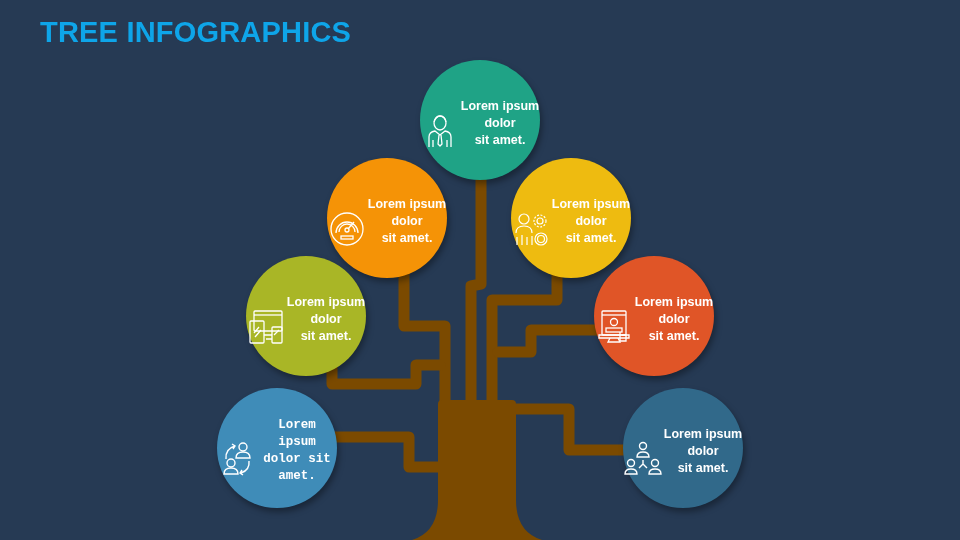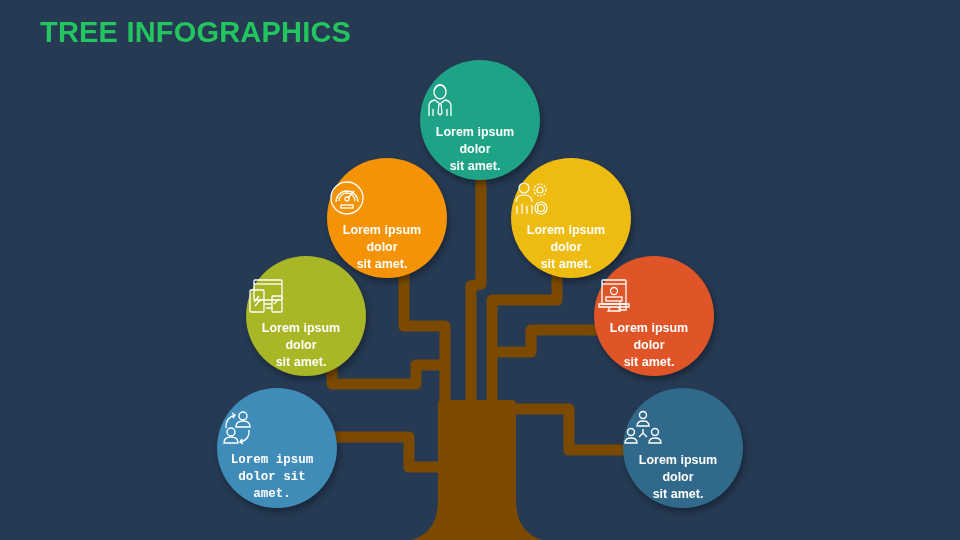--- a/index.html
+++ b/index.html
@@ -4,28 +4,28 @@
 <style>
   html, body { margin: 0; padding: 0; }
   body {
     width: 960px; height: 540px; overflow: hidden;
     background: #263a54;
     position: relative;
     font-family: "Liberation Sans", "DejaVu Sans", sans-serif;
   }
   .title {
     position: absolute; left: 40px; top: 16px;
-    color: #22c55e; font-weight: bold; font-size: 29px;
+    color: #0ea5e9; font-weight: bold; font-size: 29px;
     letter-spacing: 0.2px;
   }
   svg.tree { position: absolute; left: 0; top: 0; }
   .node {
     position: absolute; width: 120px; height: 120px; border-radius: 50%;
     box-shadow: 2px 4px 6px rgba(0,0,0,0.35);
-    display: flex; flex-direction: column; align-items: flex-start;
+    display: flex; flex-direction: row; align-items: center;
     color: #fff; text-align: center;
   }
   .node .icon { margin-top: 22px; width: 40px; height: 36px; }
   .node .icon svg { width: 40px; height: 36px; }
   .node .label {
     margin-top: 6px; font-size: 12.5px; font-weight: bold; line-height: 17px;
     width: 110px;
   }
 </style>
 </head>

